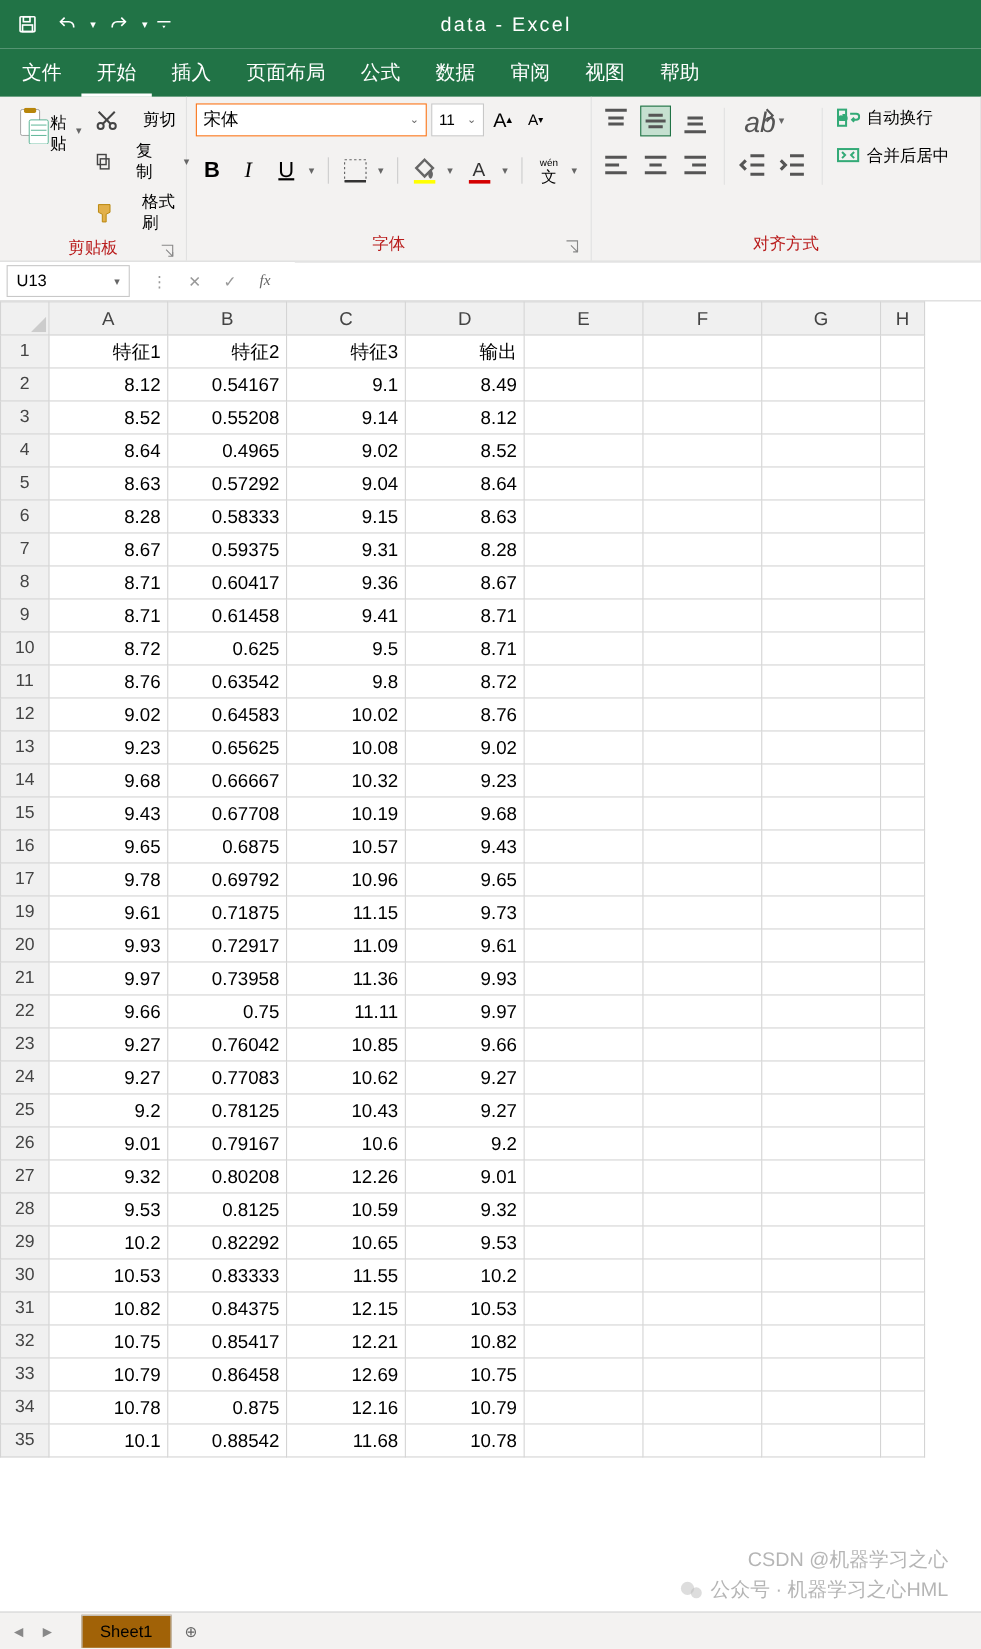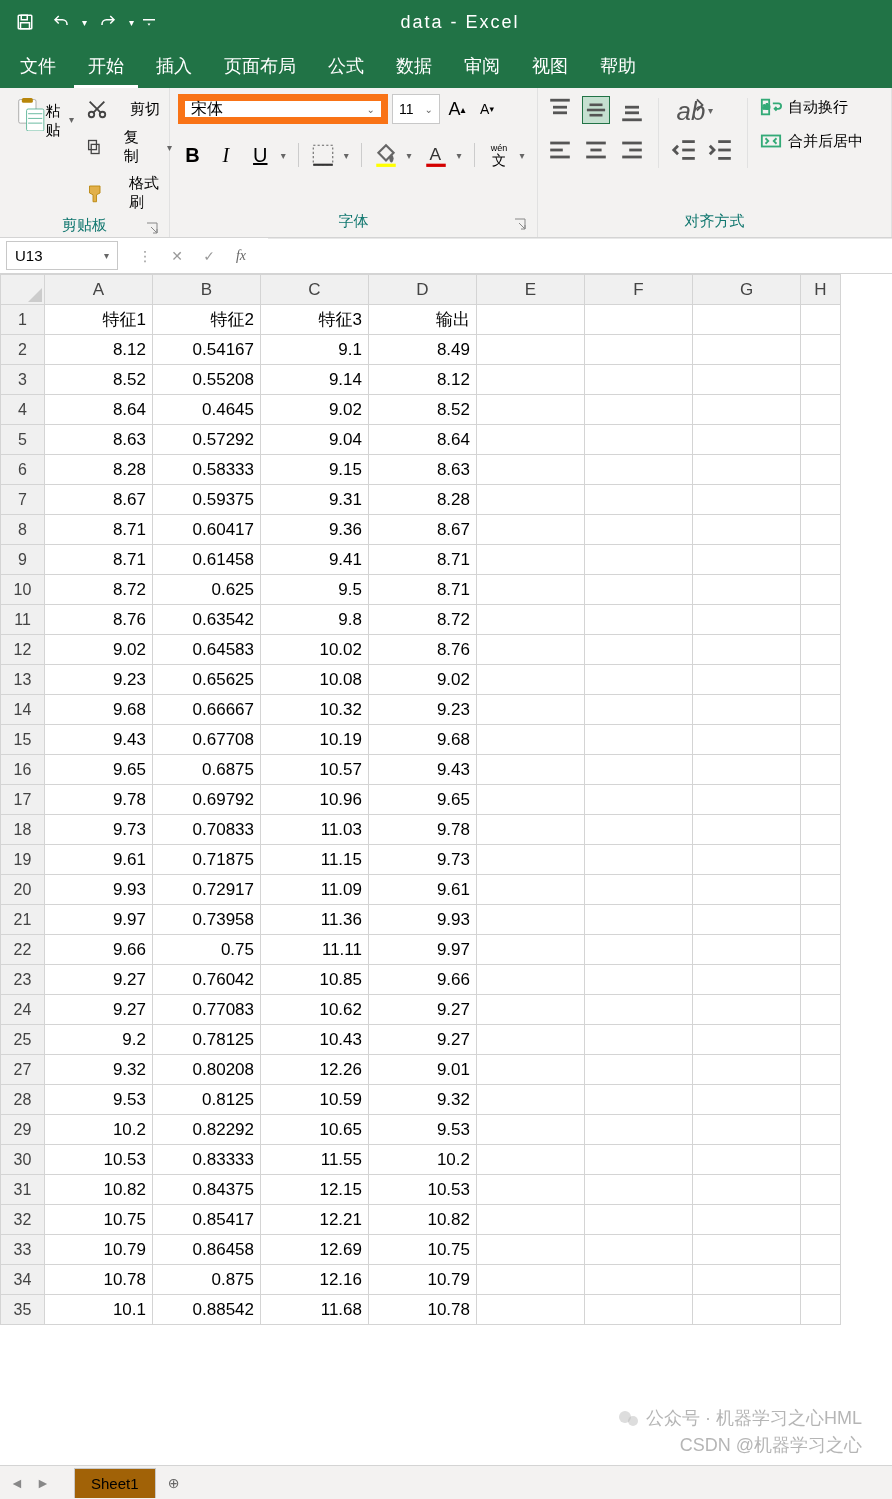--- a/index.html
+++ b/index.html
@@ -14,34 +14,34 @@
 
 
 .tabstrip { height: 44px; background: #217346; display: flex; align-items: flex-end; padding: 0 6px; gap: 4px; }
 .tab { padding: 10px 14px; color: #fff; font-size: 18px; cursor: pointer; }
 .tab.active { border-bottom: 3px solid #fff; padding-bottom: 7px; font-weight: 500; }
 
 
 .ribbon { height: 150px; background: #f3f2f1; border-bottom: 1px solid #d4d4d4; display: flex; }
 .ribbon-group { border-right: 1px solid #e1e1e1; padding: 6px 8px 2px 8px; display: flex; flex-direction: column; }
 .rg-body { flex: 1; display: flex; gap: 6px; align-items: flex-start; }
-.rg-label { text-align: center; font-size: 15px; color: #0f766e; padding: 4px 0; position: relative; }
+.rg-label { text-align: center; font-size: 15px; color: #b91c1c; padding: 4px 0; position: relative; }
 .rg-dl { position: absolute; right: 2px; bottom: 4px; width: 14px; height: 14px; }
 
 
 .paste-big { display: flex; align-items: center; justify-content: center; padding: 4px 6px; }
 .paste-big .icon-box { width: 40px; height: 42px; }
 .paste-big .lbl { margin-top: 4px; font-size: 15px; }
 .clip-col { display: flex; flex-direction: column; gap: 8px; padding-top: 4px; }
 .clip-row { display: flex; align-items: center; gap: 22px; font-size: 15px; }
 .clip-row svg { width: 22px; height: 22px; }
 
 
 .font-top { display: flex; gap: 4px; margin-bottom: 10px; }
-.font-name { width: 210px; height: 30px; border: 7px solid #f97316; background: #fff; display: flex; align-items: center; padding: 0 6px; justify-content: space-between; font-size: 16px; }
+.font-name { width: 210px; height: 30px; border: 1px solid #f97316; background: #fff; display: flex; align-items: center; padding: 0 6px; justify-content: space-between; font-size: 16px; }
 .font-size { width: 48px; height: 30px; border: 1px solid #c8c8c8; background: #fff; display: flex; align-items: center; padding: 0 6px; justify-content: space-between; }
 .aa-btn { width: 26px; height: 30px; display: flex; align-items: center; justify-content: center; font-size: 18px; }
 .font-bottom { display: flex; gap: 4px; align-items: center; }
 .fmt-btn { width: 32px; height: 30px; display: flex; align-items: center; justify-content: center; font-size: 18px; }
 .fmt-btn.bold { font-weight: bold; font-size: 20px; }
 .fmt-btn.italic { font-style: italic; font-family: serif; font-size: 20px; }
 .fmt-btn.underline { text-decoration: underline; font-size: 20px; }
 .split { display: flex; }
 .split .dd { width: 14px; display: flex; align-items: center; justify-content: center; }
 .border-ic, .fill-ic, .fontcolor-ic { width: 26px; height: 26px; }
@@ -433,21 +433,21 @@
           <td class="cell colC">9.14</td>
           <td class="cell colD">8.12</td>
           <td class="cell colE"></td>
           <td class="cell colF"></td>
           <td class="cell colG"></td>
           <td class="cell colH"></td>
         </tr>
         <tr>
           <th class="rowh">4</th>
           <td class="cell colA">8.64</td>
-          <td class="cell colB">0.4645</td>
+          <td class="cell colB">0.4965</td>
           <td class="cell colC">9.02</td>
           <td class="cell colD">8.52</td>
           <td class="cell colE"></td>
           <td class="cell colF"></td>
           <td class="cell colG"></td>
           <td class="cell colH"></td>
         </tr>
         <tr>
           <th class="rowh">5</th>
           <td class="cell colA">8.63</td>
@@ -585,31 +585,20 @@
           <td class="cell colA">9.78</td>
           <td class="cell colB">0.69792</td>
           <td class="cell colC">10.96</td>
           <td class="cell colD">9.65</td>
           <td class="cell colE"></td>
           <td class="cell colF"></td>
           <td class="cell colG"></td>
           <td class="cell colH"></td>
         </tr>
         <tr>
-          <th class="rowh">18</th>
-          <td class="cell colA">9.73</td>
-          <td class="cell colB">0.70833</td>
-          <td class="cell colC">11.03</td>
-          <td class="cell colD">9.78</td>
-          <td class="cell colE"></td>
-          <td class="cell colF"></td>
-          <td class="cell colG"></td>
-          <td class="cell colH"></td>
-        </tr>
-        <tr>
           <th class="rowh">19</th>
           <td class="cell colA">9.61</td>
           <td class="cell colB">0.71875</td>
           <td class="cell colC">11.15</td>
           <td class="cell colD">9.73</td>
           <td class="cell colE"></td>
           <td class="cell colF"></td>
           <td class="cell colG"></td>
           <td class="cell colH"></td>
         </tr>
@@ -667,20 +656,31 @@
           <td class="cell colF"></td>
           <td class="cell colG"></td>
           <td class="cell colH"></td>
         </tr>
         <tr>
           <th class="rowh">25</th>
           <td class="cell colA">9.2</td>
           <td class="cell colB">0.78125</td>
           <td class="cell colC">10.43</td>
           <td class="cell colD">9.27</td>
+          <td class="cell colE"></td>
+          <td class="cell colF"></td>
+          <td class="cell colG"></td>
+          <td class="cell colH"></td>
+        </tr>
+        <tr>
+          <th class="rowh">26</th>
+          <td class="cell colA">9.01</td>
+          <td class="cell colB">0.79167</td>
+          <td class="cell colC">10.6</td>
+          <td class="cell colD">9.2</td>
           <td class="cell colE"></td>
           <td class="cell colF"></td>
           <td class="cell colG"></td>
           <td class="cell colH"></td>
         </tr>
         <tr>
           <th class="rowh">27</th>
           <td class="cell colA">9.32</td>
           <td class="cell colB">0.80208</td>
           <td class="cell colC">12.26</td>
@@ -784,18 +784,18 @@
 
 <div class="sheettabs">
   <div class="nav-btn">◄</div>
   <div class="nav-btn">►</div>
   <div style="width:12px"></div>
   <div class="sheet-tab">Sheet1</div>
   <div class="add-sheet">⊕</div>
 </div>
 
 <div class="watermark">
+  <div>CSDN @机器学习之心</div>
   <div><span class="wx"><svg viewBox="0 0 24 24" fill="rgba(120,120,120,0.5)">
           <circle cx="8" cy="10" r="6"></circle>
           <circle cx="16" cy="14" r="5"></circle>
         </svg></span> <span>公众号 · 机器学习之心HML</span></div>
-  <div>CSDN @机器学习之心</div>
 </div>
 
 </body></html>

